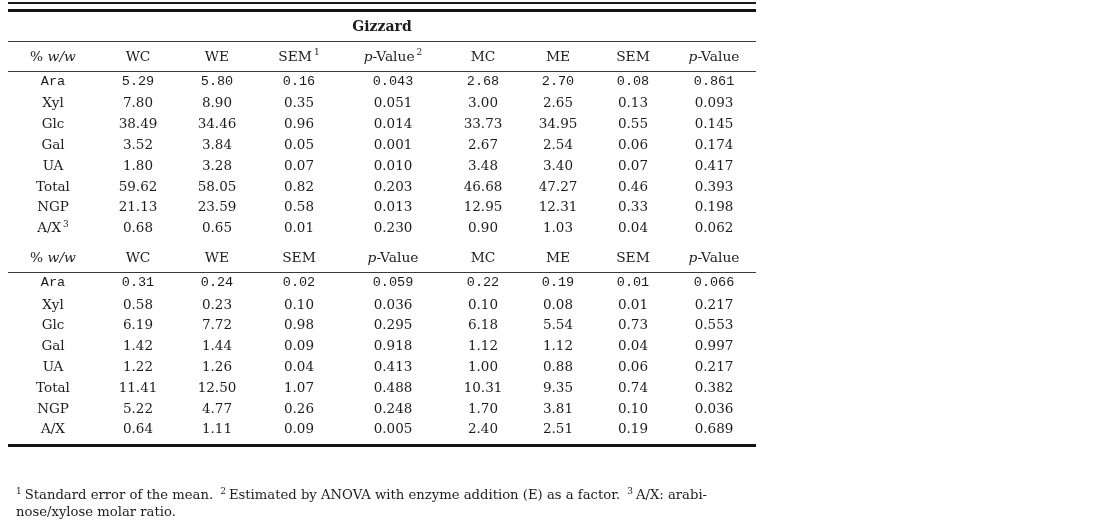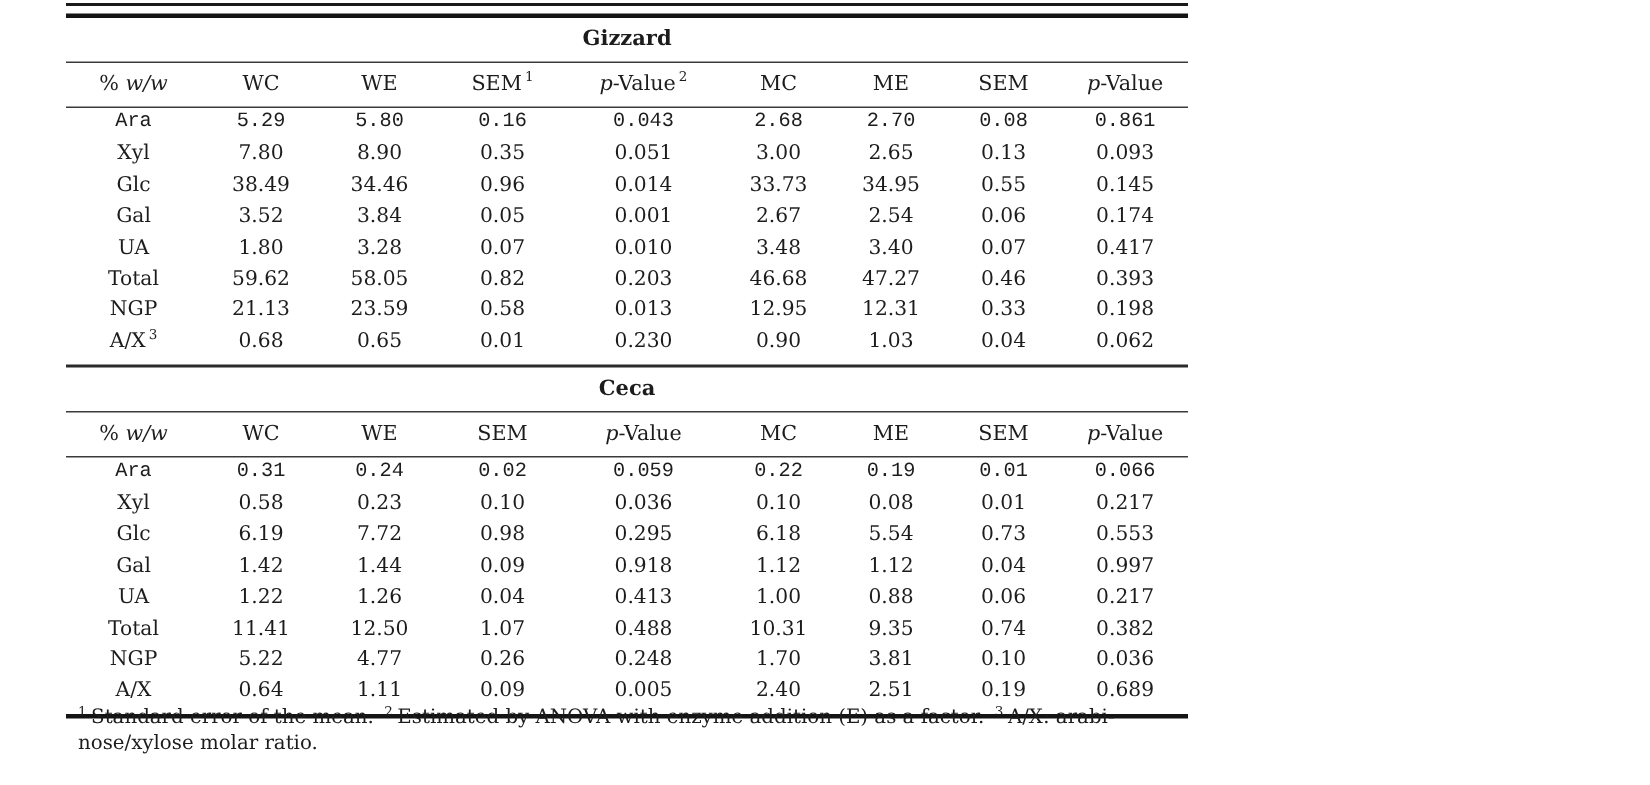--- a/index.html
+++ b/index.html
@@ -15,21 +15,20 @@
     width: 1100px;
     height: 523px;
     font-family: "DejaVu Serif", "Liberation Serif", serif;
     color: #1c1c1c;
   }
   .table-area {
     position: absolute;
     left: 8px;
     top: 2px;
     width: 748px;
-    margin-left: 36px;
   }
   .pre-rule {
     height: 2px;
     background: #1a1a1a;
     margin-bottom: 5px;
   }
   table.comp-table {
     border-collapse: collapse;
     width: 748px;
     border-top: 3px solid #141414;
@@ -63,21 +62,21 @@
   tr.data-row.last-data td  { padding-bottom: 5px; }
   sup {
     font-size: 9px;
     line-height: 0;
     vertical-align: super;
     margin-left: 2px;
   }
   .footnote {
     position: absolute;
     left: 8px;
-    top: 468px;
+    top: 484px;
     width: 770px;
     font-size: 13.2px;
     line-height: 17px;
     color: #1c1c1c;
   }
   .footnote .fn-line { white-space: nowrap; }
   .footnote sup { margin-left: 0; margin-right: 3px; }
   .footnote .fn-seg { margin-right: 7px; }
   .footnote .fn-seg:last-child { margin-right: 0; }
   i { font-style: italic; }
@@ -196,23 +195,20 @@
             <td>A/X<sup>3</sup></td>
             <td>0.68</td>
             <td>0.65</td>
             <td>0.01</td>
             <td>0.230</td>
             <td>0.90</td>
             <td>1.03</td>
             <td>0.04</td>
             <td>0.062</td>
           </tr>
-          <tr class="section-title-row section-start">
-            <td colspan="9">Ceca</td>
-          </tr>
           <tr class="header-row">
             <th>% <i>w/w</i></th>
             <th>WC</th>
             <th>WE</th>
             <th>SEM</th>
             <th><i>p</i>-Value</th>
             <th>MC</th>
             <th>ME</th>
             <th>SEM</th>
             <th><i>p</i>-Value</th>

